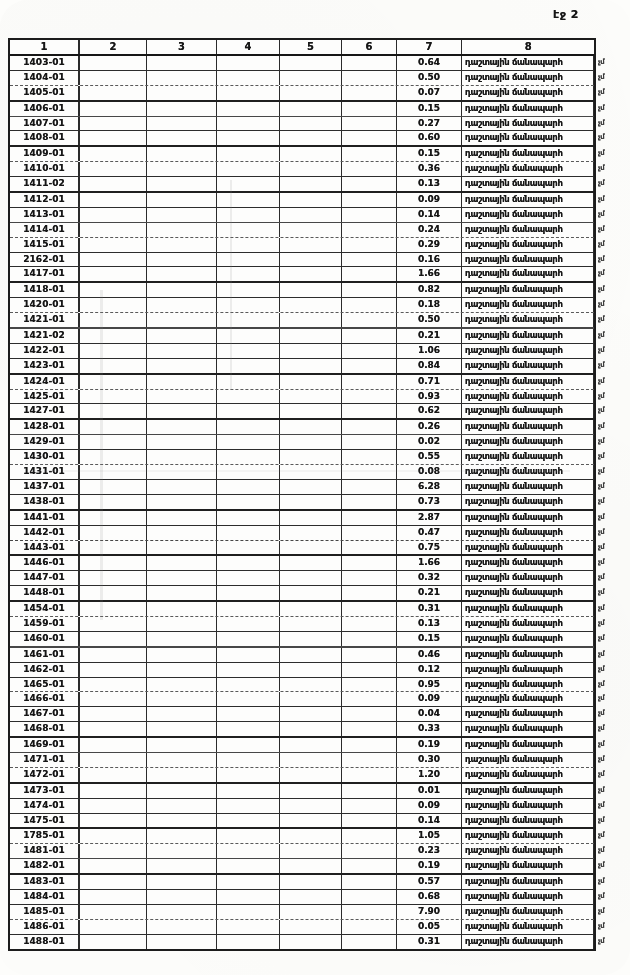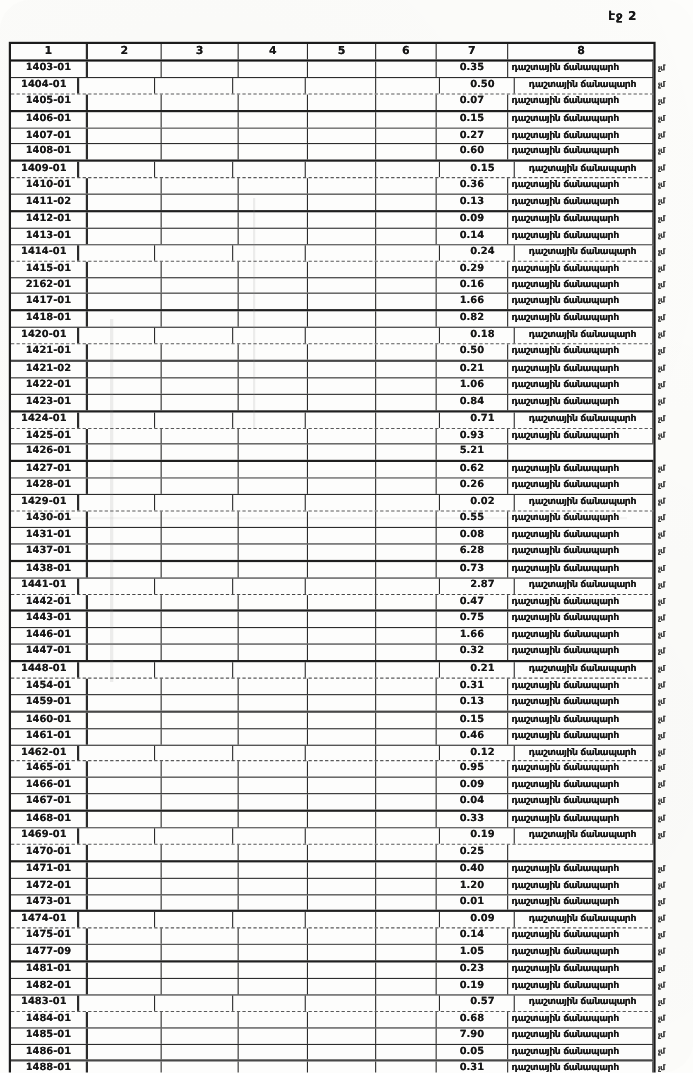--- a/index.html
+++ b/index.html
@@ -32,21 +32,21 @@
   }
   .t-row{
     display:flex;height:13.9px;
     border-bottom:1px solid #2c2c2c;
     position:relative;
   }
   .t-row:last-child{border-bottom:none;}
   .t-row.header{height:14px;border-bottom:2px solid #161616;font-weight:bold;}
   
   .t-row:nth-child(3n){border-bottom-width:2px;border-bottom-color:#1f1f1f;justify-content:space-between;}
-  .t-row:nth-child(5n+2){border-bottom-style:dashed;border-bottom-color:#5a5a5a;border-bottom-width:1px;gap:10px;}
+  .t-row:nth-child(5n+2){border-bottom-style:dashed;border-bottom-color:#5a5a5a;border-bottom-width:1px;}
   .t-row:nth-child(7n+4){border-bottom-color:#474747;}
   .cell{
     box-sizing:border-box;
     border-right:1px solid #2b2b2b;
     font-size:9px;line-height:13px;
     white-space:nowrap;overflow:hidden;
     text-shadow:0 0 0.5px rgba(10,10,10,0.75);
     font-weight:600;
   }
   .cell:last-child{border-right:none;}
@@ -92,21 +92,21 @@
       <div class="cell c8" style="text-align:center;">8</div>
     </div>
     <div id="rows-container">
   <div class="t-row">
     <div class="cell c1">1403-01</div>
     <div class="cell c2"></div>
     <div class="cell c3"></div>
     <div class="cell c4"></div>
     <div class="cell c5"></div>
     <div class="cell c6"></div>
-    <div class="cell c7">0.35</div>
+    <div class="cell c7">0.64</div>
     <div class="cell c8">դաշտային ճանապարհ</div>
     <span class="margin-note">չմ</span>
   </div>
 
   <div class="t-row">
     <div class="cell c1">1404-01</div>
     <div class="cell c2"></div>
     <div class="cell c3"></div>
     <div class="cell c4"></div>
     <div class="cell c5"></div>
@@ -361,31 +361,20 @@
     <div class="cell c2"></div>
     <div class="cell c3"></div>
     <div class="cell c4"></div>
     <div class="cell c5"></div>
     <div class="cell c6"></div>
     <div class="cell c7">0.93</div>
     <div class="cell c8">դաշտային ճանապարհ</div>
     <span class="margin-note">չմ</span>
   </div>
 
-  <div class="t-row">
-    <div class="cell c1">1426-01</div>
-    <div class="cell c2"></div>
-    <div class="cell c3"></div>
-    <div class="cell c4"></div>
-    <div class="cell c5"></div>
-    <div class="cell c6"></div>
-    <div class="cell c7">5.21</div>
-    <div class="cell c8"></div>
-
-  </div>
 
   <div class="t-row">
     <div class="cell c1">1427-01</div>
     <div class="cell c2"></div>
     <div class="cell c3"></div>
     <div class="cell c4"></div>
     <div class="cell c5"></div>
     <div class="cell c6"></div>
     <div class="cell c7">0.62</div>
     <div class="cell c8">դաշտային ճանապարհ</div>
@@ -649,40 +638,29 @@
     <div class="cell c2"></div>
     <div class="cell c3"></div>
     <div class="cell c4"></div>
     <div class="cell c5"></div>
     <div class="cell c6"></div>
     <div class="cell c7">0.19</div>
     <div class="cell c8">դաշտային ճանապարհ</div>
     <span class="margin-note">չմ</span>
   </div>
 
-  <div class="t-row">
-    <div class="cell c1">1470-01</div>
-    <div class="cell c2"></div>
-    <div class="cell c3"></div>
-    <div class="cell c4"></div>
-    <div class="cell c5"></div>
-    <div class="cell c6"></div>
-    <div class="cell c7">0.25</div>
-    <div class="cell c8"></div>
-
-  </div>
 
   <div class="t-row">
     <div class="cell c1">1471-01</div>
     <div class="cell c2"></div>
     <div class="cell c3"></div>
     <div class="cell c4"></div>
     <div class="cell c5"></div>
     <div class="cell c6"></div>
-    <div class="cell c7">0.40</div>
+    <div class="cell c7">0.30</div>
     <div class="cell c8">դաշտային ճանապարհ</div>
     <span class="margin-note">չմ</span>
   </div>
 
   <div class="t-row">
     <div class="cell c1">1472-01</div>
     <div class="cell c2"></div>
     <div class="cell c3"></div>
     <div class="cell c4"></div>
     <div class="cell c5"></div>
@@ -722,21 +700,21 @@
     <div class="cell c3"></div>
     <div class="cell c4"></div>
     <div class="cell c5"></div>
     <div class="cell c6"></div>
     <div class="cell c7">0.14</div>
     <div class="cell c8">դաշտային ճանապարհ</div>
     <span class="margin-note">չմ</span>
   </div>
 
   <div class="t-row">
-    <div class="cell c1">1477-09</div>
+    <div class="cell c1">1785-01</div>
     <div class="cell c2"></div>
     <div class="cell c3"></div>
     <div class="cell c4"></div>
     <div class="cell c5"></div>
     <div class="cell c6"></div>
     <div class="cell c7">1.05</div>
     <div class="cell c8">դաշտային ճանապարհ</div>
     <span class="margin-note">չմ</span>
   </div>
 

